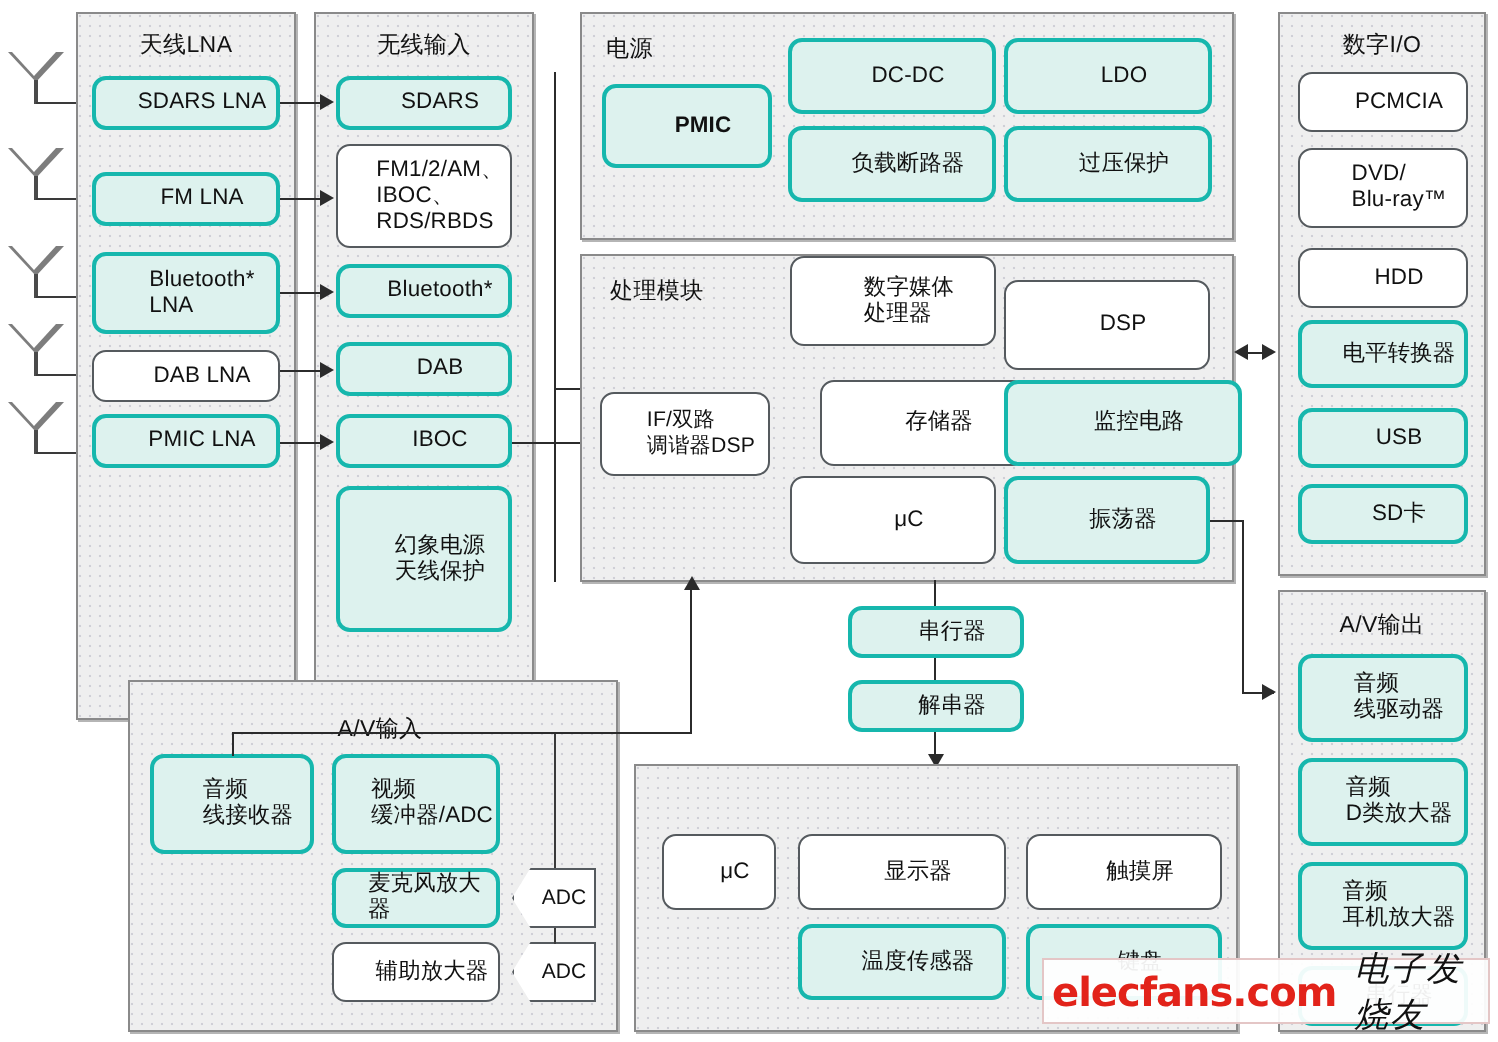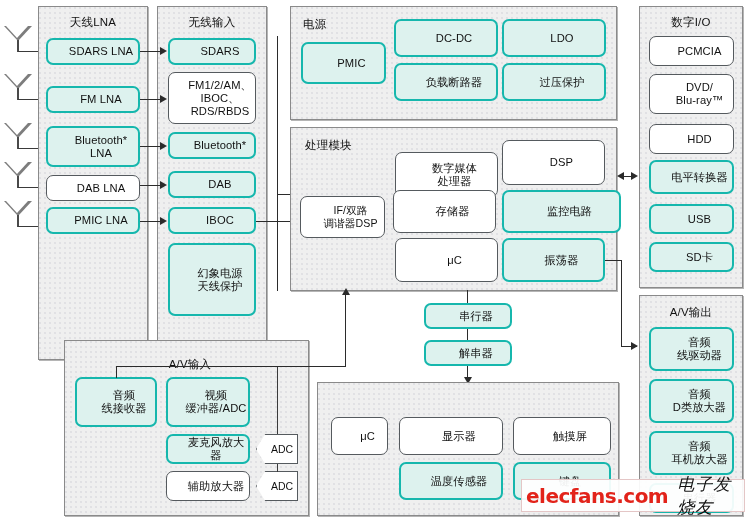--- a/index.html
+++ b/index.html
@@ -33,21 +33,20 @@
     letter-spacing:.2px;
   }
 
   
   .blk{
     position:absolute;
     box-sizing:border-box;
     display:flex;
     align-items:center;
     justify-content:center;
-    text-align:center;
     border-radius:7px;
     font-size:11.2px;
     line-height:13px;
     background:#ffffff;
     border:1.6px solid #555a5e;
     color:#111;
     white-space:pre-line;
     letter-spacing:.1px;
     padding-left:16px;
   }
@@ -197,34 +196,34 @@
 
   <div class="ln lv" style="left:277px;top:36px;height:255px;"></div>
   <div class="ln lh" style="left:277px;top:194px;width:22px;"></div>
   <div class="arw r" style="left:292px;top:190px;"></div>
   <div class="ln lh" style="left:256px;top:221px;width:44px;"></div>
   <div class="arw r" style="left:292px;top:217px;"></div>
   <div class="ln lv" style="left:277px;top:194px;height:2px;"></div>
 
   <div class="group" style="left:290px;top:6px;width:327px;height:114px;"></div>
   <div class="group-title" style="left:303px;top:17px;width:60px;text-align:left;">电源</div>
-  <div class="blk teal" style="left:301px;top:42px;width:85px;height:42px;">PMIC</div>
+  <div class="blk teal" style="left:301px;top:42px;width:85px;height:42px;font-weight:bold;">PMIC</div>
   <div class="blk teal" style="left:394px;top:19px;width:104px;height:38px;">DC-DC</div>
   <div class="blk teal" style="left:502px;top:19px;width:104px;height:38px;">LDO</div>
   <div class="blk teal" style="left:394px;top:63px;width:104px;height:38px;">负载断路器</div>
   <div class="blk teal" style="left:502px;top:63px;width:104px;height:38px;">过压保护</div>
 
   <div class="group" style="left:290px;top:127px;width:327px;height:164px;"></div>
   <div class="group-title" style="left:305px;top:138px;width:70px;text-align:left;">处理模块</div>
   <div class="blk lat" style="left:300px;top:196px;width:85px;height:42px;">IF/双路
 调谐器DSP</div>
-  <div class="blk" style="left:395px;top:152px;width:103px;height:45px;">数字媒体
+  <div class="blk" style="left:395px;top:128px;width:103px;height:45px;">数字媒体
 处理器</div>
   <div class="blk" style="left:502px;top:140px;width:103px;height:45px;">DSP</div>
-  <div class="blk" style="left:393px;top:190px;width:103px;height:43px;">存储器</div>
+  <div class="blk" style="left:410px;top:190px;width:103px;height:43px;">存储器</div>
   <div class="blk teal" style="left:502px;top:190px;width:119px;height:43px;">监控电路</div>
   <div class="blk" style="left:395px;top:238px;width:103px;height:44px;">μC</div>
   <div class="blk teal" style="left:502px;top:238px;width:103px;height:44px;">振荡器</div>
 
   <div class="group" style="left:639px;top:6px;width:104px;height:282px;"></div>
   <div class="group-title" style="left:639px;top:15px;width:104px;">数字I/O</div>
   <div class="blk" style="left:649px;top:36px;width:85px;height:30px;">PCMCIA</div>
   <div class="blk" style="left:649px;top:74px;width:85px;height:40px;">DVD/
 Blu-ray™</div>
   <div class="blk" style="left:649px;top:124px;width:85px;height:30px;">HDD</div>

